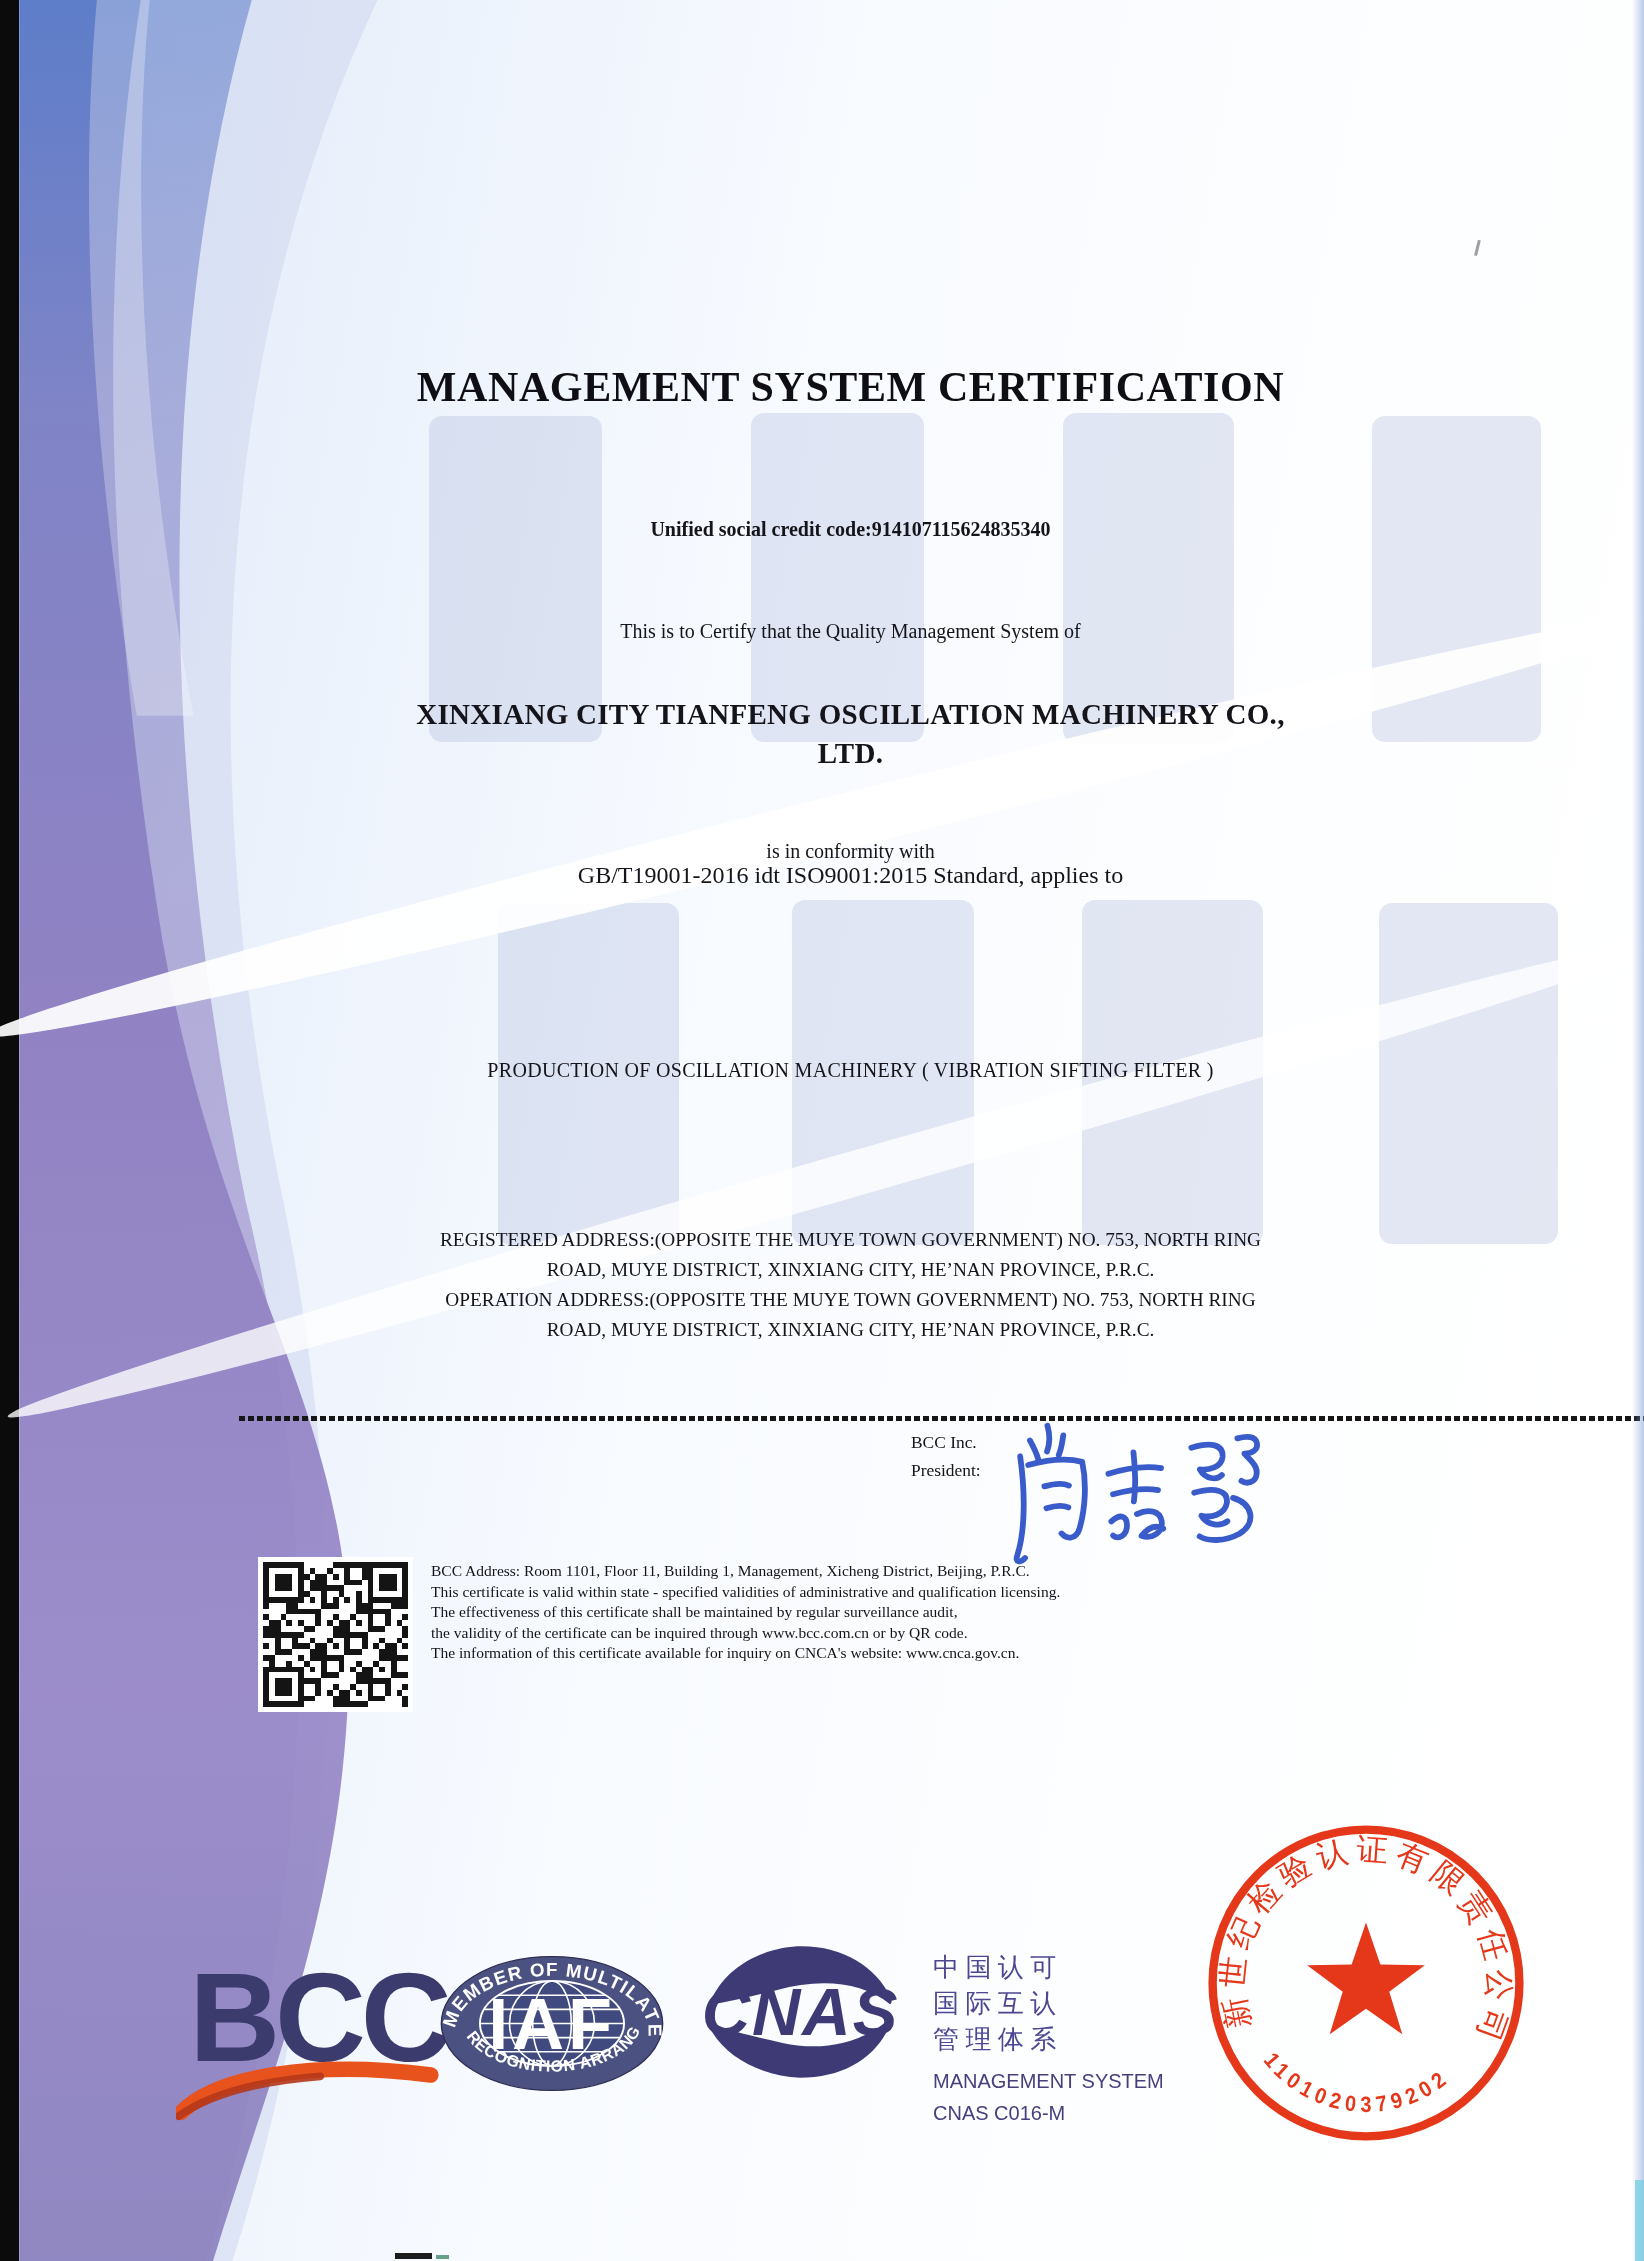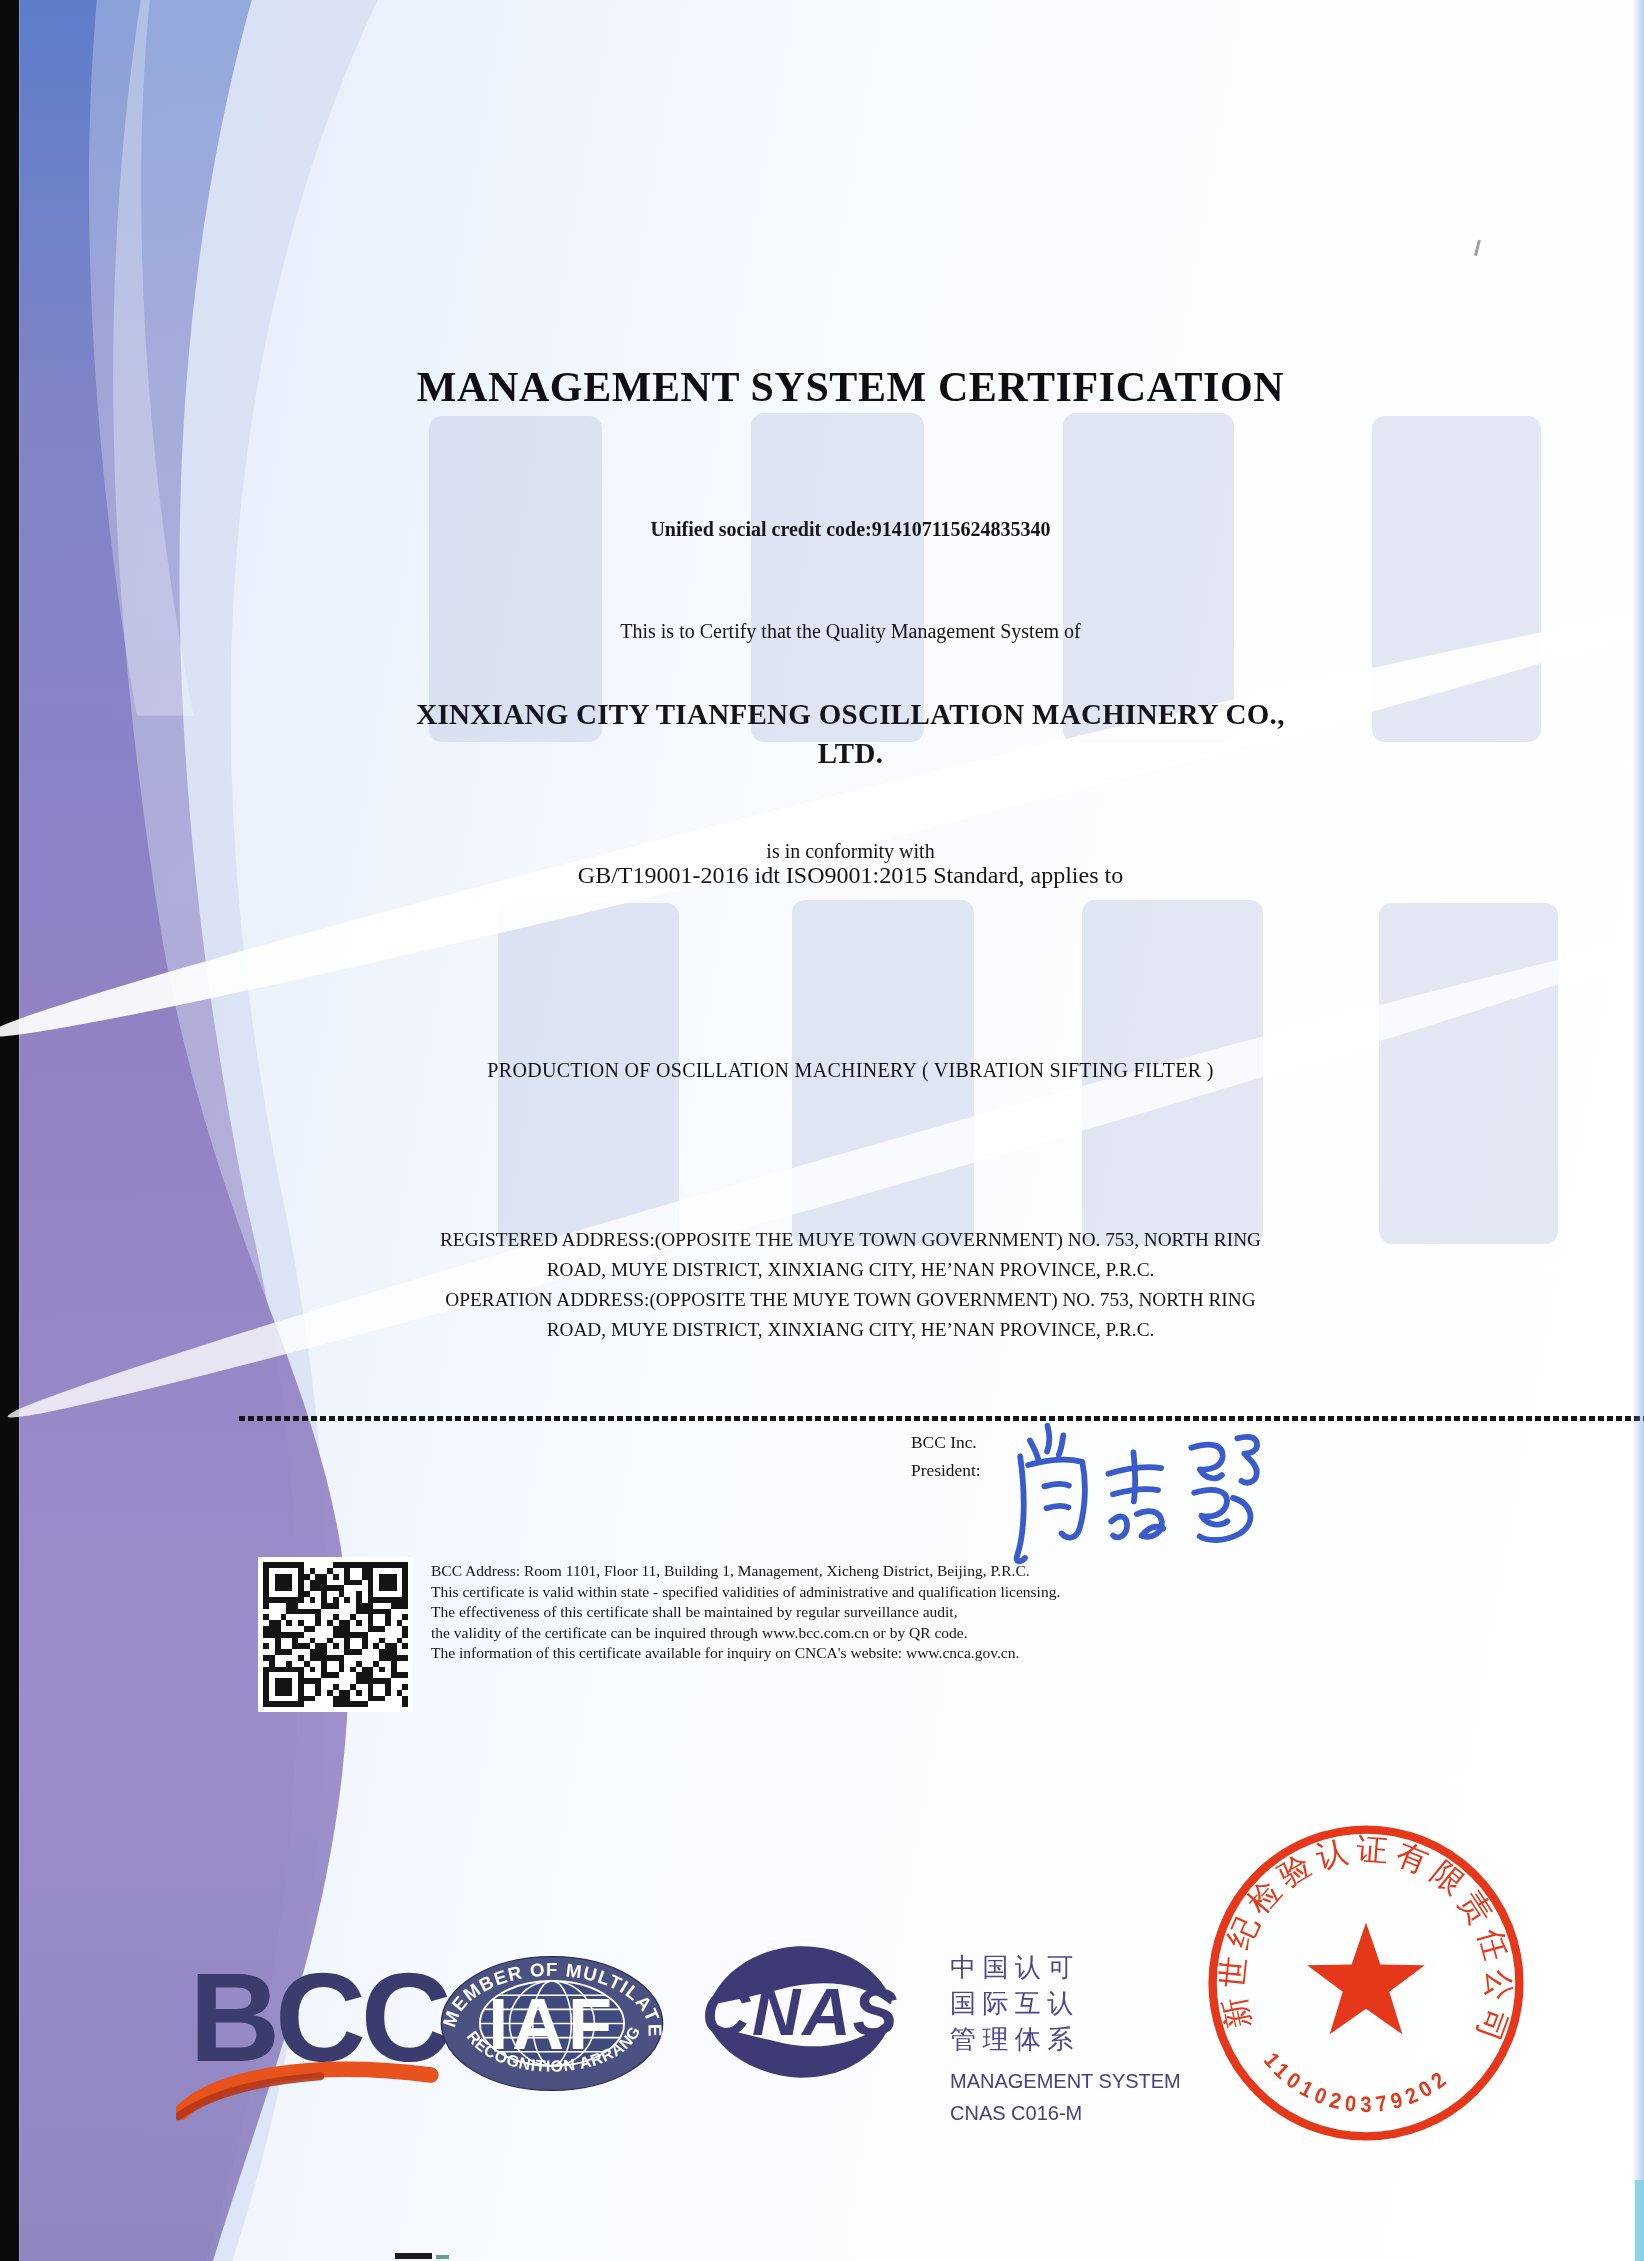--- a/index.html
+++ b/index.html
@@ -39,21 +39,21 @@
   .qr{position:absolute;left:258px;top:1557px;background:#ffffff;padding:5.2px;}
   .qr-grid{display:grid;grid-template-columns:repeat(25,5.8px);grid-auto-rows:5.8px;}
   .qr-grid b{background:#141414;}
   
   .bcc-wrap{position:absolute;left:164px;top:1972px;width:252px;height:152px;margin-left:20px;}
   .bcc-text{position:absolute;left:5.2px;top:-27px;font-family:"Liberation Sans",sans-serif;
     font-weight:bold;font-size:126px;letter-spacing:-5.2px;color:#3c3b6e;}
   .bcc-swoosh{position:absolute;left:-7.7px;top:76px;}
   .iaf{position:absolute;left:440px;top:1954px;}
   .cnas-emblem{position:absolute;left:700px;top:1941px;}
-  .cnas-text{position:absolute;left:933px;top:1949px;width:284px;font-family:"Liberation Sans",sans-serif;color:#4d4791;margin-left:17px;}
+  .cnas-text{position:absolute;left:933px;top:1949px;width:284px;font-family:"Liberation Sans",sans-serif;color:#4d4791;}
   .cnas-cn{font-size:26px;line-height:36px;letter-spacing:6.4px;}
   .cnas-ms{margin-top:7.7px;font-weight:normal;font-size:20px;line-height:32px;color:#46407e;}
   .stamp{position:absolute;left:1201px;top:1818px;}
   .sig{position:absolute;left:993px;top:1411px;transform:rotate(-2deg);}
   .penmark{position:absolute;left:1476px;top:240px;width:3.2px;height:15.5px;background:#6b6b74;transform:rotate(14deg);opacity:.65;}
 </style>
 </head>
 <body>
 
 <div class="page">

